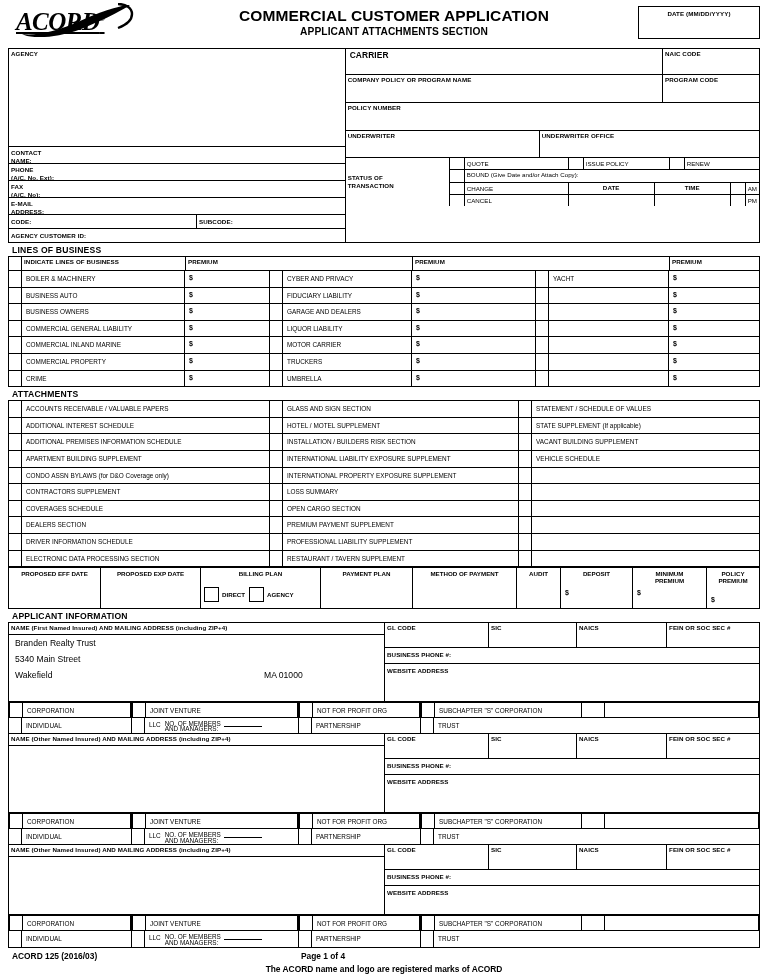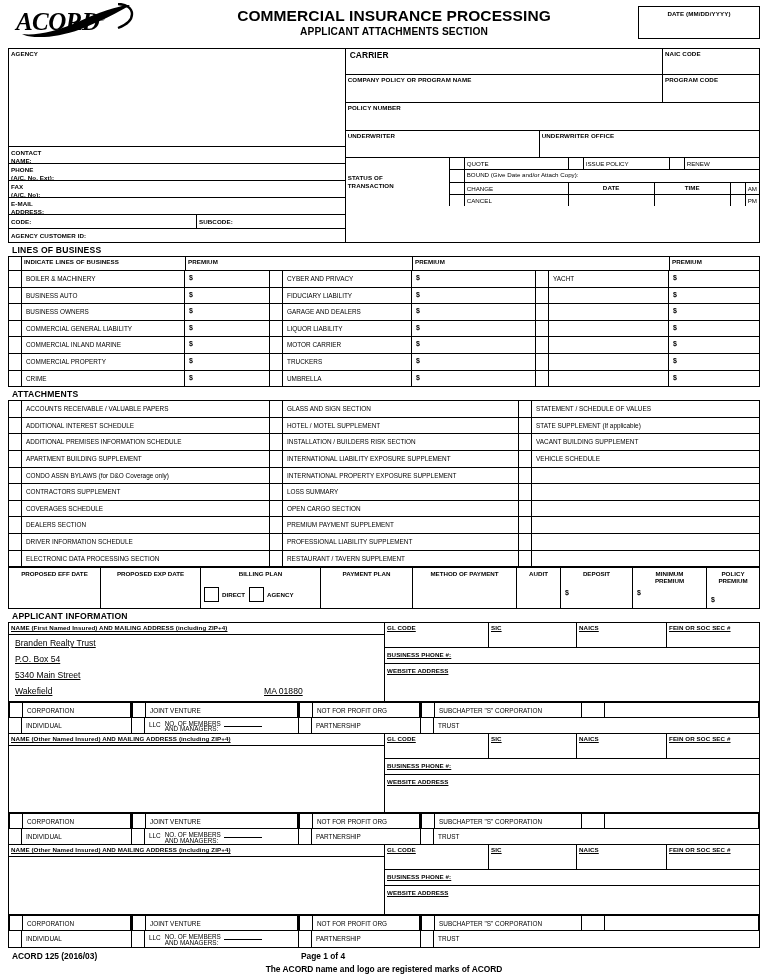--- a/index.html
+++ b/index.html
@@ -10,21 +10,21 @@
   .row{display:flex;}
   .lbl{font-size:6.2px;font-weight:bold;letter-spacing:.1px;line-height:7px;padding:1px 2px;}
   .lbl-n{font-size:6.2px;font-weight:normal;line-height:7px;padding:1px 2px;}
   .sec-title{font-size:8.6px;font-weight:bold;padding:2px 0 1px 4px;letter-spacing:.2px;}
   .fill{font-size:8.6px;font-weight:normal;padding-left:6px;line-height:16px;}
 
   
   .mast{display:flex;align-items:flex-start;height:42px;}
   .logo-wrap{width:142px;padding-top:2px;position:relative;}
   .logo{font-family:"Liberation Serif",serif;font-style:italic;font-weight:bold;font-size:25px;letter-spacing:-.6px;
-        position:relative;display:inline-block;padding-left:8px;}
+        position:relative;display:inline-block;padding-left:8px;text-decoration:underline;}
   .logo .reg{font-size:8px;vertical-align:super;font-style:normal;}
   .swoosh{position:absolute;left:6px;top:-3px;width:124px;height:34px;pointer-events:none;}
   .titles{flex:1;text-align:center;padding-top:1px;}
   .t1{font-size:15.5px;font-weight:bold;letter-spacing:.1px;line-height:18px;}
   .t2{font-size:10.2px;font-weight:bold;letter-spacing:.1px;line-height:13px;}
   .datebox{width:122px;height:33px;border:1px solid #000;box-sizing:border-box;}
 
   
   .top{display:flex;border:1px solid #000;box-sizing:border-box;}
   .top-left{width:376px;border-right:1px solid #000;box-sizing:border-box;}
@@ -80,21 +80,21 @@
   .pi{border:1px solid #000;box-sizing:border-box;display:flex;height:42px;}
   .pi-c{border-right:1px solid #000;box-sizing:border-box;}
   .pi-c.last{border-right:none;}
   .pi-h{font-size:6.2px;font-weight:bold;text-align:center;padding-top:2px;line-height:7px;}
   .bill-chks{display:flex;margin-top:10px;padding-left:3px;align-items:flex-start;}
   .bill-box{width:15px;height:15px;border:1px solid #000;box-sizing:border-box;}
   .bill-tx{font-size:6.2px;font-weight:bold;padding:4px 4px 0 3px;}
 
   
   .ap{border:1px solid #000;box-sizing:border-box;}
-  .ap-main{display:flex;text-decoration:underline;}
+  .ap-main{display:flex;}
   .ap-left{width:376px;border-right:1px solid #000;box-sizing:border-box;}
   .ap-right{flex:1;box-sizing:border-box;}
   .ap-nm-hd{height:12px;border-bottom:1px solid #000;box-sizing:border-box;}
   .ap-addr{height:66px;position:relative;box-sizing:border-box;}
   .codes{display:flex;height:25px;border-bottom:1px solid #000;box-sizing:border-box;}
   .code-c{border-right:1px solid #000;box-sizing:border-box;}
   .code-c.last{border-right:none;}
   .bph{height:16px;border-bottom:1px solid #000;box-sizing:border-box;}
   .wsa{height:37px;box-sizing:border-box;}
   .orgrow{display:flex;border-top:1px solid #000;box-sizing:border-box;}
@@ -121,21 +121,21 @@
 
   <div class="mast">
     <div class="logo-wrap">
       <svg class="swoosh" viewBox="0 0 124 34">
         <path d="M8 31 C 16 36, 44 36, 72 24 C 96 14, 110 6, 116 2 C 108 2, 88 8, 66 18 C 44 28, 22 33, 8 31 Z" fill="#000"></path>
         <path d="M104 1 C 112 1, 118 5, 118 11 C 118 17, 112 22, 104 25" fill="none" stroke="#000" stroke-width="2.4"></path>
       </svg>
       <span class="logo"><span>ACORD</span><span class="reg">®</span></span>
     </div>
     <div class="titles">
-      <div class="t1">COMMERCIAL INSURANCE PROCESSING</div>
+      <div class="t1">COMMERCIAL CUSTOMER APPLICATION</div>
       <div class="t2">APPLICANT ATTACHMENTS SECTION</div>
     </div>
     <div class="datebox">
       <div class="lbl" style="text-align:center;padding-top:3px;">DATE (MM/DD/YYYY)</div>
     </div>
   </div>
 
   <div class="top">
 
     <div class="top-left">
@@ -632,25 +632,24 @@
   <div class="sec-title">APPLICANT INFORMATION</div>
   <div class="ap">
 
     <div class="ap-main">
       <div class="ap-left">
         <div class="ap-nm-hd">
           <div class="lbl">NAME (First Named Insured) AND MAILING ADDRESS (including ZIP+4)</div>
         </div>
         <div class="ap-addr">
           <div class="fill">Branden Realty Trust</div>
-          <div class="fill">P.O. Box 54</div>
           <div class="fill">5340 Main Street</div>
           <div style="display:flex;">
             <div class="fill" style="flex:1;">Wakefield</div>
-            <div class="fill" style="width:120px;">MA   01880</div>
+            <div class="fill" style="width:120px;">MA   01000</div>
           </div>
         </div>
       </div>
       <div class="ap-right">
         <div class="codes">
           <div class="code-c" style="width:104px;">
               <div class="lbl">GL CODE</div>
             </div>
           <div class="code-c" style="width:88px;">
               <div class="lbl">SIC</div>

